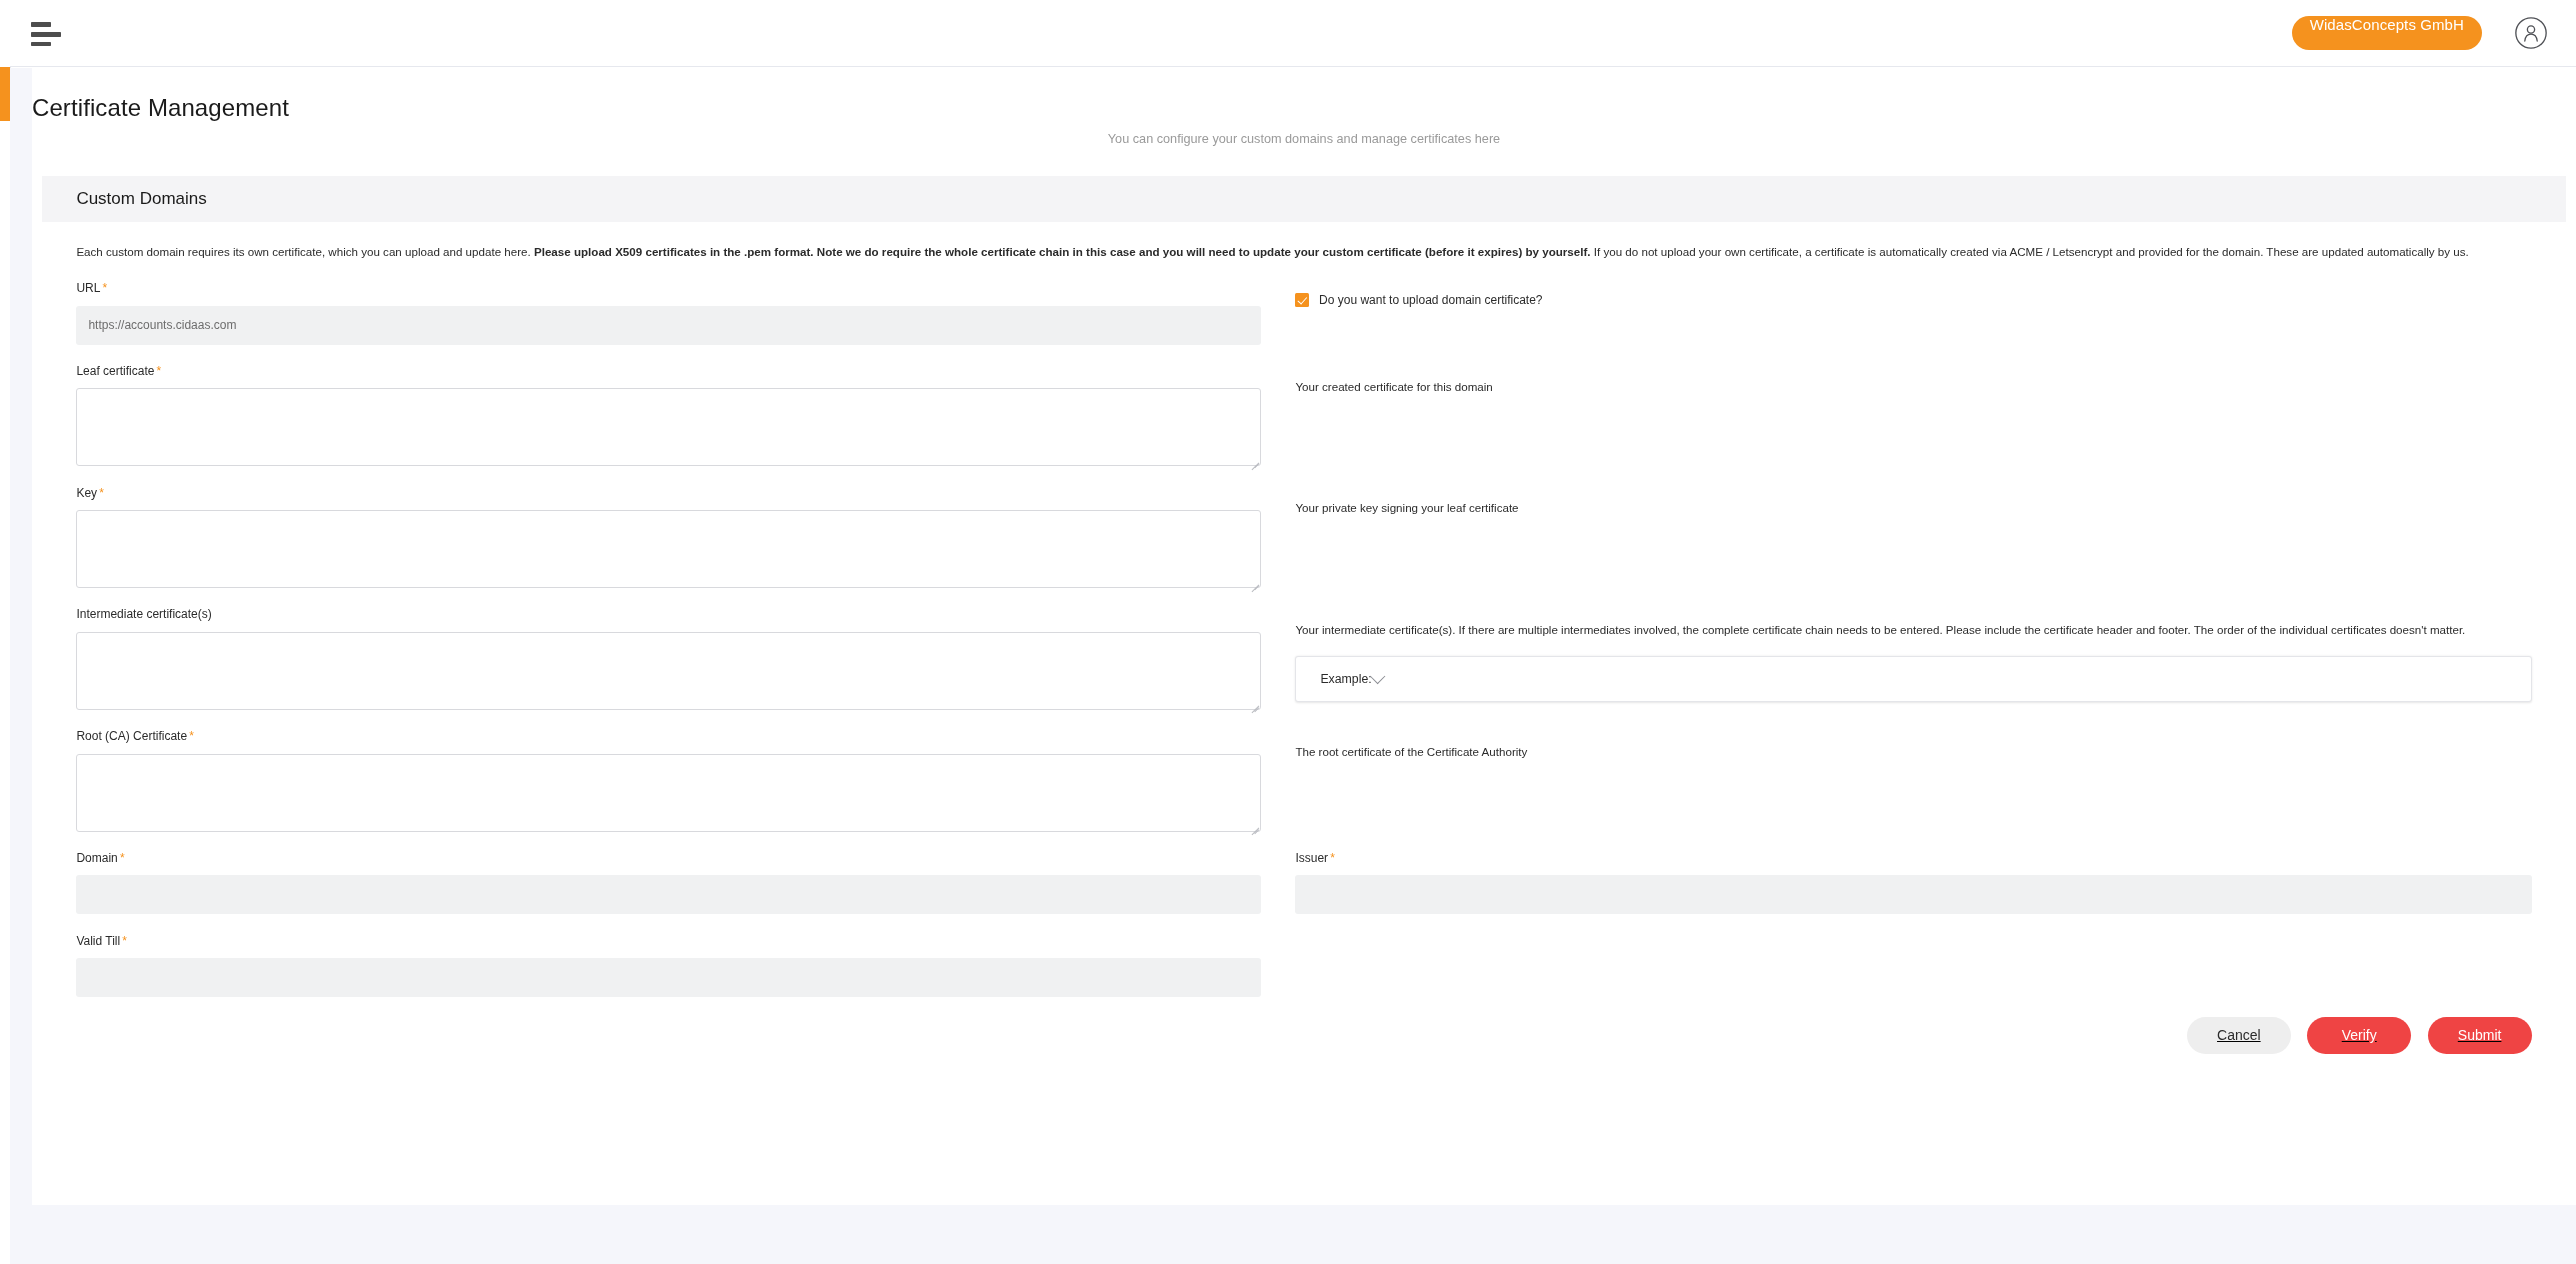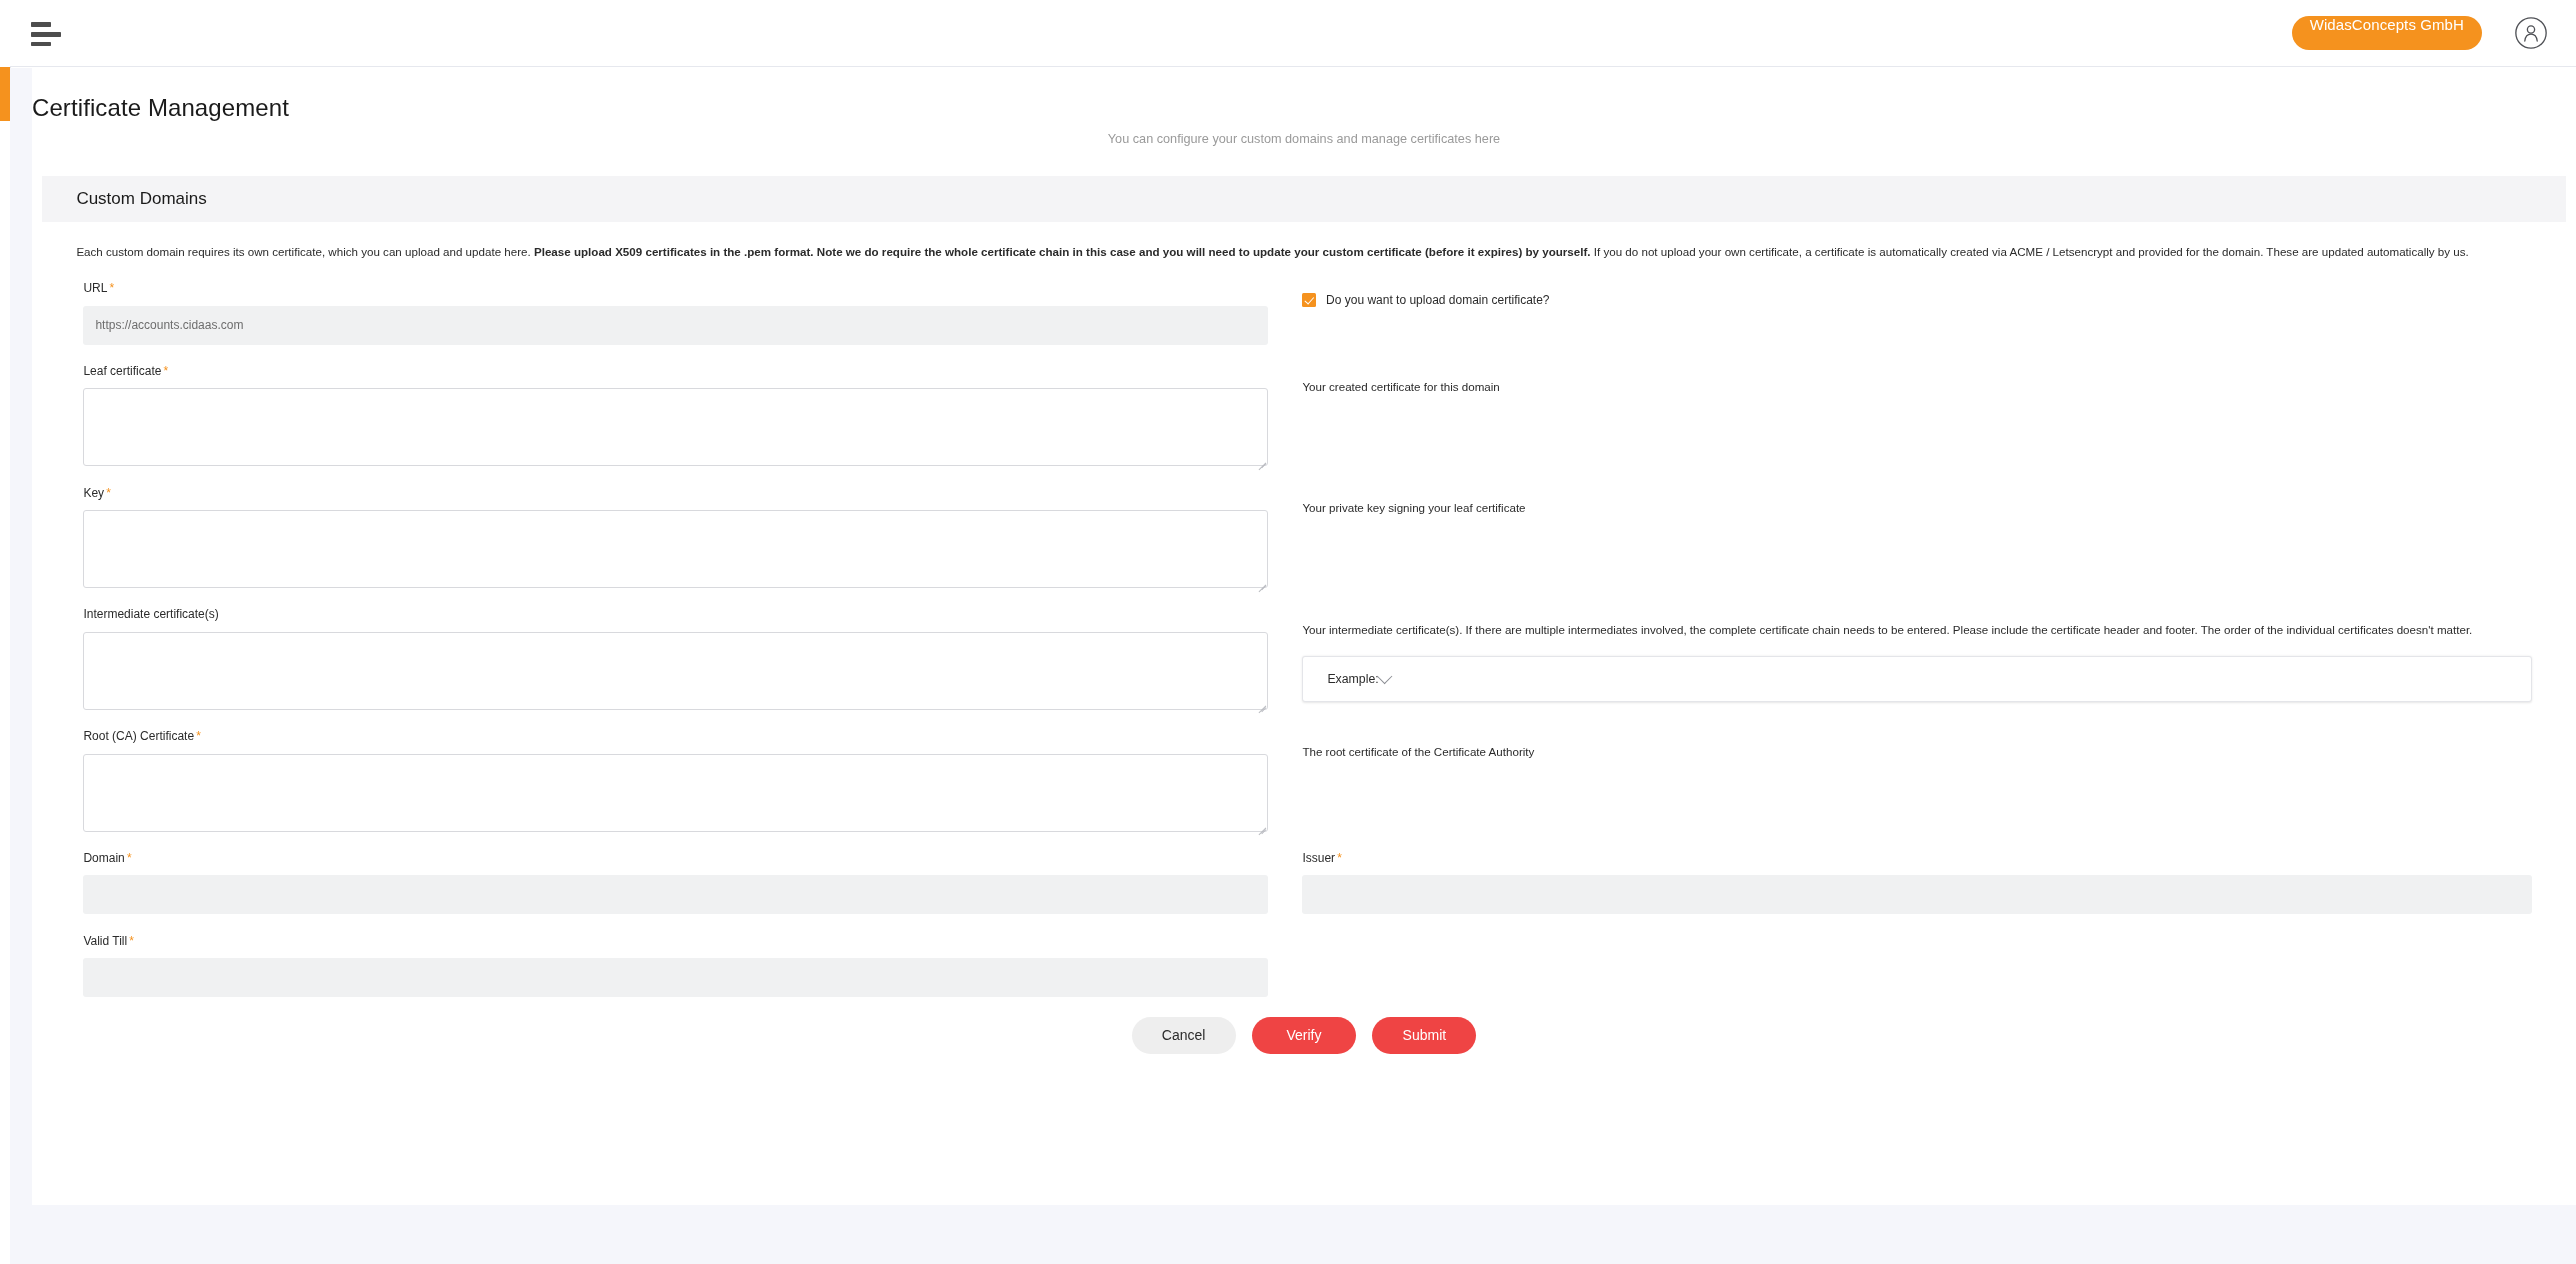--- a/index.html
+++ b/index.html
@@ -79,21 +79,21 @@
     padding-left: 34px; font-size: 17px; color: #1b1b1b;
   }
   #section-body { padding: 19.4px 34px 0 34px; }
 
   #intro-text {
     font-size: 11.6px; color: #2b2b2b; line-height: 1.72; max-width: 2484px;
   }
   #intro-text b { font-weight: bold; }
 
   
-  .form-row { display: flex; margin-top: 19.4px; margin-left: 7px; }
+  .form-row { display: flex; margin-top: 19.4px; }
   .col-left  { width: 1219px; flex: none; padding-right: 34px; }
   .col-right { flex: 1; }
 
   .field-label {
     font-size: 12px; color: #2b2b2b; margin-bottom: 10.4px; display: block;
   }
   .req { color: #f5921e; font-size: 12px; padding-left: 2.2px; }
 
   .text-input {
     width: 100%; height: 39px; background: #f0f1f2; border: none;
@@ -147,22 +147,23 @@
     padding: 0 19.4px 0 24px; cursor: pointer;
   }
   #example-accordion-label { font-size: 12.3px; color: #2b2b2b; }
   .chev {
     width: 11.2px; height: 11.2px; border-right: 1.5px solid #8b8d93;
     border-bottom: 1.5px solid #8b8d93; transform: rotate(45deg) translate(-2.2px,-2.2px);
   }
 
   
   #actions {
-    display: flex; justify-content: center; gap: 16.4px;
+    display: flex; justify-content: flex-end; gap: 16.4px;
     padding: 19.4px 34px 30px 34px;
+    text-decoration: underline;
   }
   .btn {
     height: 37px; min-width: 104px; border-radius: 18.6px; border: none;
     font-size: 14px; cursor: pointer;
     font-family: "Liberation Sans", sans-serif;
     display: flex; align-items: center; justify-content: center;
   }
   .btn-cancel { background: #eeeeee; color: #2b2b2b; }
   .btn-disabled-orange { background: #ef4444; color: #ffffff; }
 </style>

